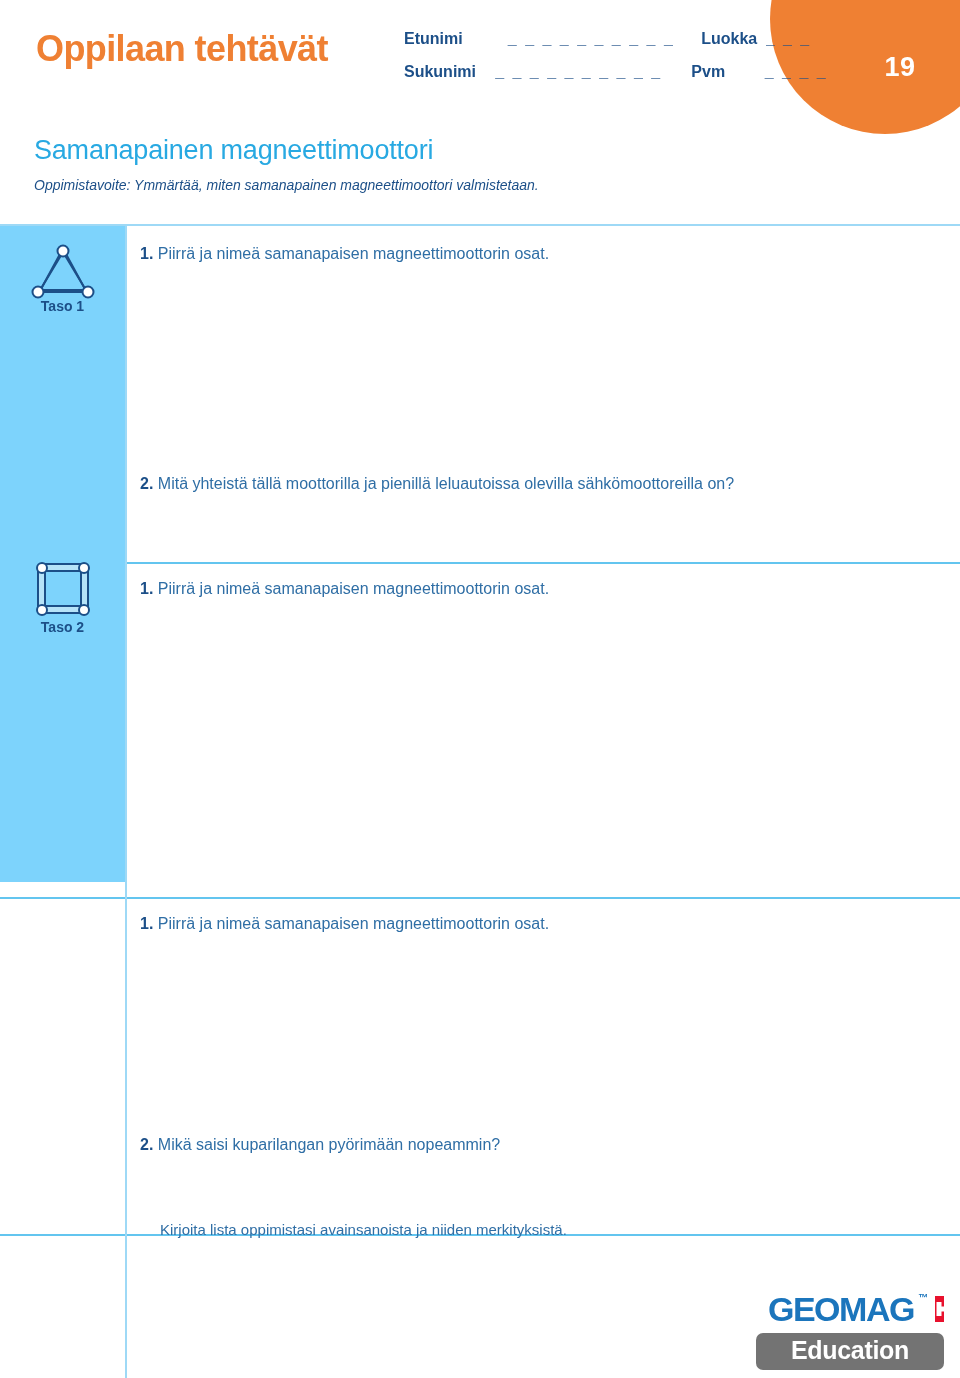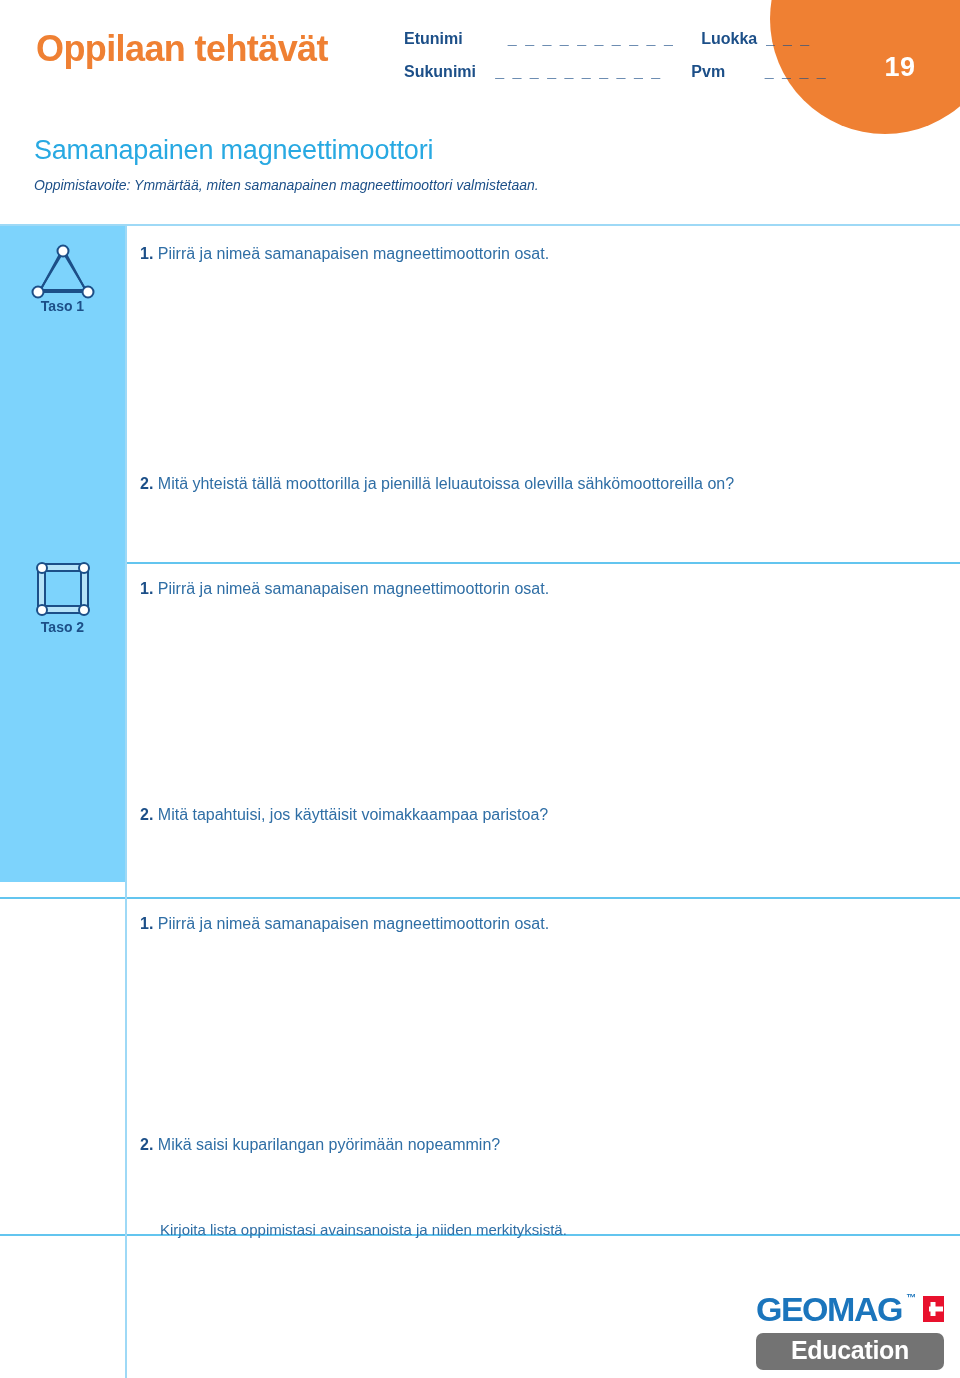--- a/index.html
+++ b/index.html
@@ -190,20 +190,21 @@
     right: 16px;
     bottom: 8px;
     width: 188px;
   }
   .logo-top {
     display: flex;
     align-items: center;
     justify-content: flex-start;
     gap: 4px;
     height: 40px;
+    margin-left: 12px;
   }
   .logo-word {
     color: #1b75bc;
     font-size: 34px;
     font-weight: 700;
     letter-spacing: -1.5px;
     line-height: 1;
   }
   .logo-tm {
     color: #1b75bc;
@@ -324,24 +325,20 @@
         </g>
       </svg>
     </span>
     <span class="level-label">Taso 2</span>
   </div>
 
   <div class="question q-2a">
     <b>1.</b>
     <span>Piirrä ja nimeä samanapaisen magneettimoottorin osat.</span>
   </div>
-  <div class="question q-2b">
-    <b>2.</b>
-    <span>Mitä tapahtuisi, jos käyttäisit voimakkaampaa paristoa?</span>
-  </div>
 
 
   <div class="question q-3a">
     <b>1.</b>
     <span>Piirrä ja nimeä samanapaisen magneettimoottorin osat.</span>
   </div>
   <div class="question q-3b">
     <b>2.</b>
     <span>Mikä saisi kuparilangan pyörimään nopeammin?</span>
   </div>

